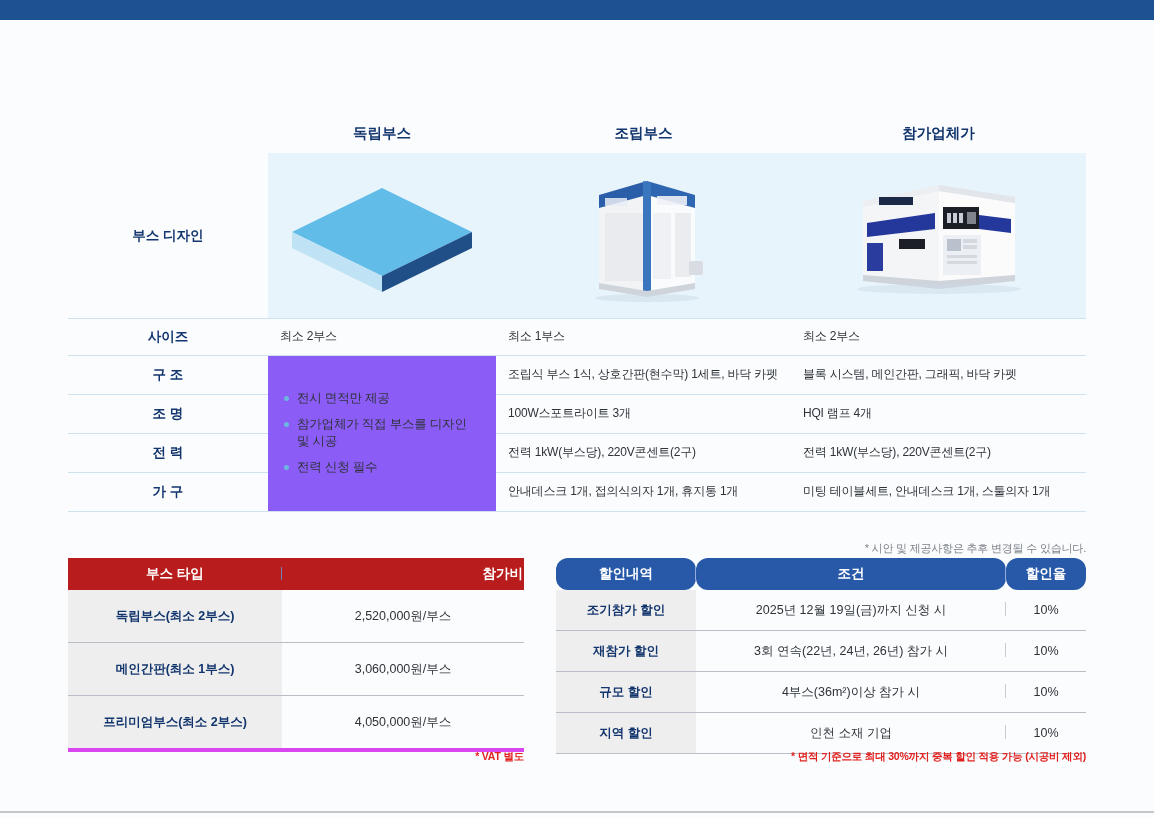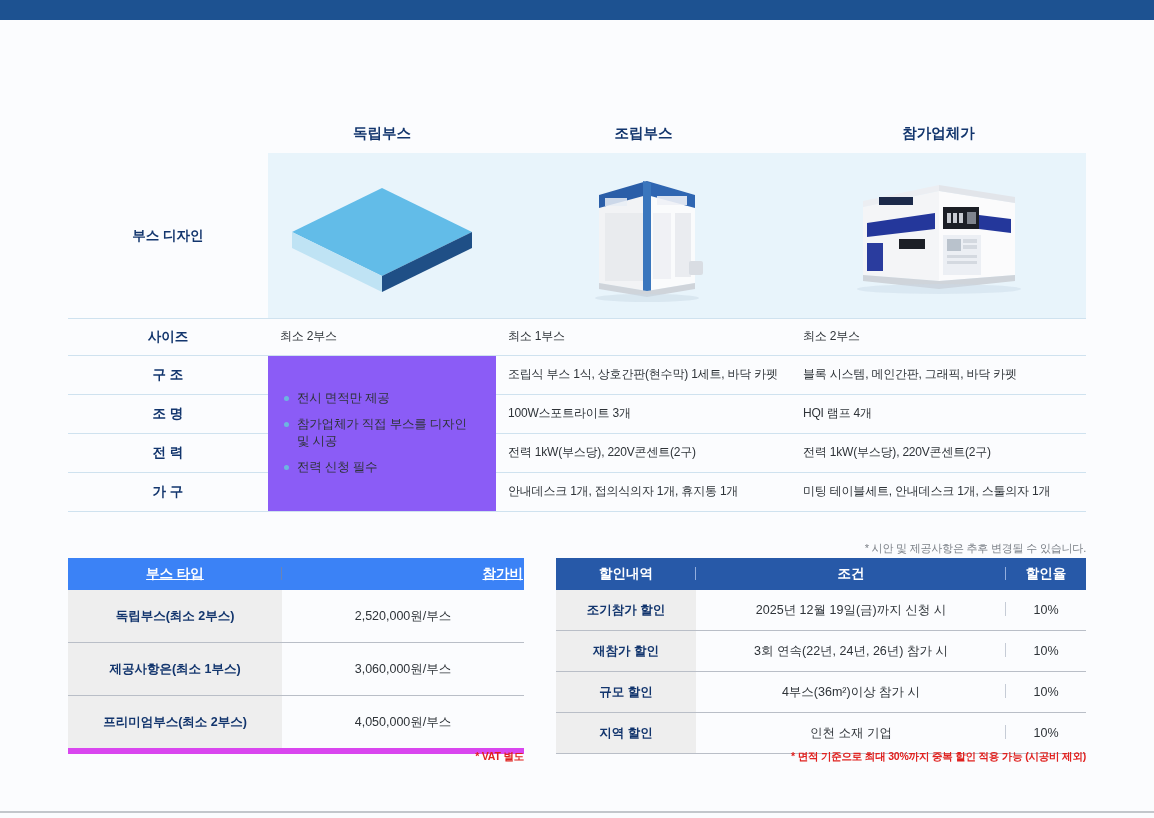--- a/index.html
+++ b/index.html
@@ -75,33 +75,33 @@
 
   .photo{position:absolute;left:50%;top:50%;transform:translate(-50%,-50%);}
 
   
   .ptable{position:absolute;border-collapse:collapse;table-layout:fixed;}
   .ptable th{color:#ffffff;font-size:13.5px;font-weight:bold;text-align:center;height:30px;}
   .ptable td{font-size:12.5px;color:#2e3338;text-align:center;}
   .ptable .lab{font-weight:bold;color:#12356d;background:#eeeeee;font-size:12.5px;margin-top:9px;}
 
   #price-table{left:68px;top:538px;width:456px;}
-  #price-table thead th{background:#3b82f6;text-decoration:underline;}
+  #price-table thead th{background:#b91c1c;}
   #price-table col.a{width:214px;}
   #price-table col.b{width:242px;}
   #price-table tbody td{height:50px;border-bottom:1px solid #b9bec7;}
-  #price-table tbody tr:last-child td{border-bottom:6px solid #d946ef;}
+  #price-table tbody tr:last-child td{border-bottom:4px solid #d946ef;}
   #price-table thead th.h2{position:relative;text-align:right;}
   #price-table thead th.h1:after{
     content:"";position:absolute;right:0;top:9px;width:1px;height:13px;background:#6b84b4;
   }
   #price-table thead th.h1{position:relative;}
 
   #discount-table{left:556px;top:538px;width:530px;}
-  #discount-table thead th{background:#2759a8;}
+  #discount-table thead th{background:#2759a8;border-radius:12px;}
   #discount-table col.a{width:140px;}
   #discount-table col.b{width:310px;}
   #discount-table col.c{width:80px;}
   #discount-table tbody td{height:38px;border-bottom:1px solid #b9bec7;}
   #discount-table thead th.h1,#discount-table thead th.h2{position:relative;}
   #discount-table thead th.h1:after,#discount-table thead th.h2:after{
     content:"";position:absolute;right:0;top:9px;width:1px;height:13px;background:#93aede;
   }
   #discount-table tbody td.cond,#discount-table tbody td.rate{position:relative;}
   #discount-table tbody td.cond:after{
@@ -258,21 +258,21 @@
         <th class="h1">부스 타입</th>
         <th class="h2">참가비</th>
       </tr>
     </thead>
     <tbody>
       <tr>
         <td class="lab">독립부스(최소 2부스)</td>
         <td>2,520,000원/부스</td>
       </tr>
       <tr>
-        <td class="lab">제공사항은(최소 1부스)</td>
+        <td class="lab">메인간판(최소 1부스)</td>
         <td>3,060,000원/부스</td>
       </tr>
       <tr>
         <td class="lab">프리미엄부스(최소 2부스)</td>
         <td>4,050,000원/부스</td>
       </tr>
     </tbody>
   </table>
   <div class="note-left">* VAT 별도</div>
 

